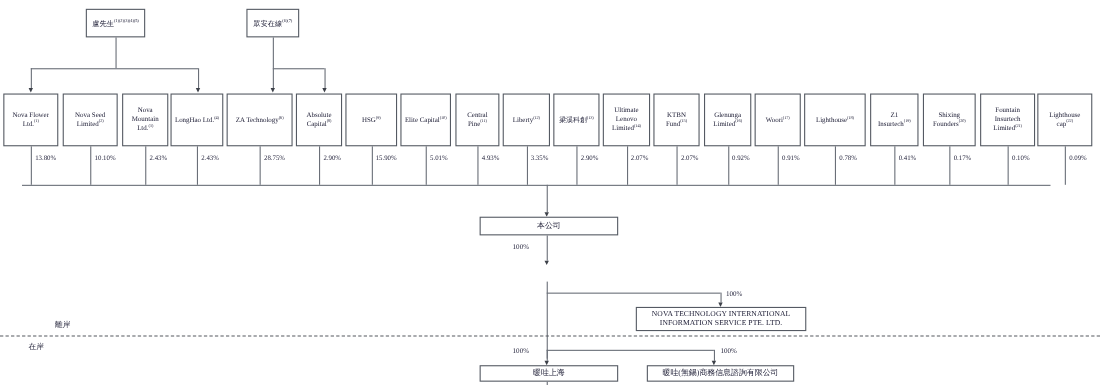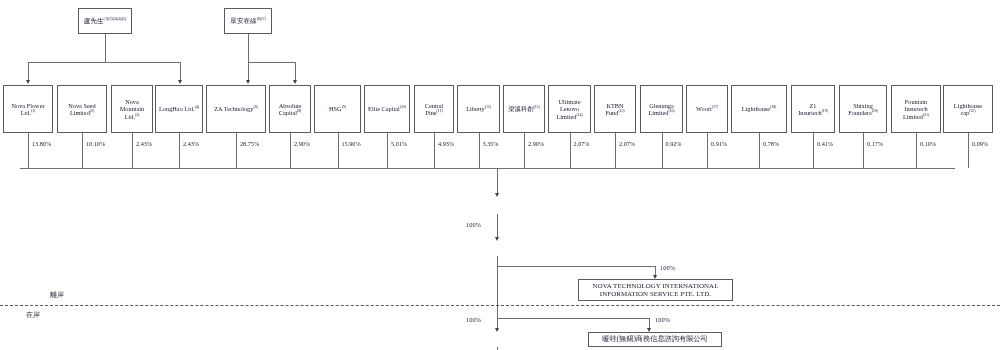--- a/index.html
+++ b/index.html
@@ -227,20 +227,23 @@
         <span class="label"><span>Lighthouse cap</span><span class="sup">(22)</span></span>
       </div>
       <div class="vline" style="left: 968px; top: 133px; height: 35px;"></div>
       <div class="pct" style="left: 972px; top: 140px;">0.09%</div>
     </div>
 
   <div class="hline" style="left:20px; top:168px; width:935px;"></div>
   <div class="vline" style="left:497px; top:168px; height:25px;"></div>
   <div class="arrow-down" style="left:495px; top:193px;"></div>
 
+  <div class="box center-box" style="left:436px; top:197px; width:126px; height:17px;">
+    <span class="label">本公司</span>
+  </div>
 
   <div class="vline" style="left:497px; top:214px; height:23px;"></div>
   <div class="arrow-down" style="left:495px; top:237px;"></div>
   <div class="pct-c" style="left:466px; top:221px;">100%</div>
 
 
   <div class="vline" style="left:497px; top:256px; height:70px;"></div>
 
   <div class="hline" style="left:497px; top:266px; width:158px;"></div>
   <div class="vline" style="left:655px; top:266px; height:9px;"></div>
@@ -258,20 +261,23 @@
 
   <div class="hline" style="left:497px; top:318px; width:152px;"></div>
   <div class="vline" style="left:497px; top:318px; height:10px;"></div>
   <div class="arrow-down" style="left:495px; top:328px;"></div>
   <div class="pct-c" style="left:466px; top:316px;">100%</div>
 
   <div class="vline" style="left:649px; top:318px; height:10px;"></div>
   <div class="arrow-down" style="left:647px; top:328px;"></div>
   <div class="pct-c" style="left:655px; top:316px;">100%</div>
 
+  <div class="box center-box" style="left:436px; top:332px; width:126px; height:15px;">
+    <span class="label">暖哇上海</span>
+  </div>
 
   <div class="box center-box" style="left:588px; top:332px; width:134px; height:15px;">
     <span class="label">暖哇(無錫)商務信息諮詢有限公司</span>
   </div>
 
   <div class="vline" style="left:497px; top:347px; height:3px;"></div>
 
 </div>
 
 </body></html>

